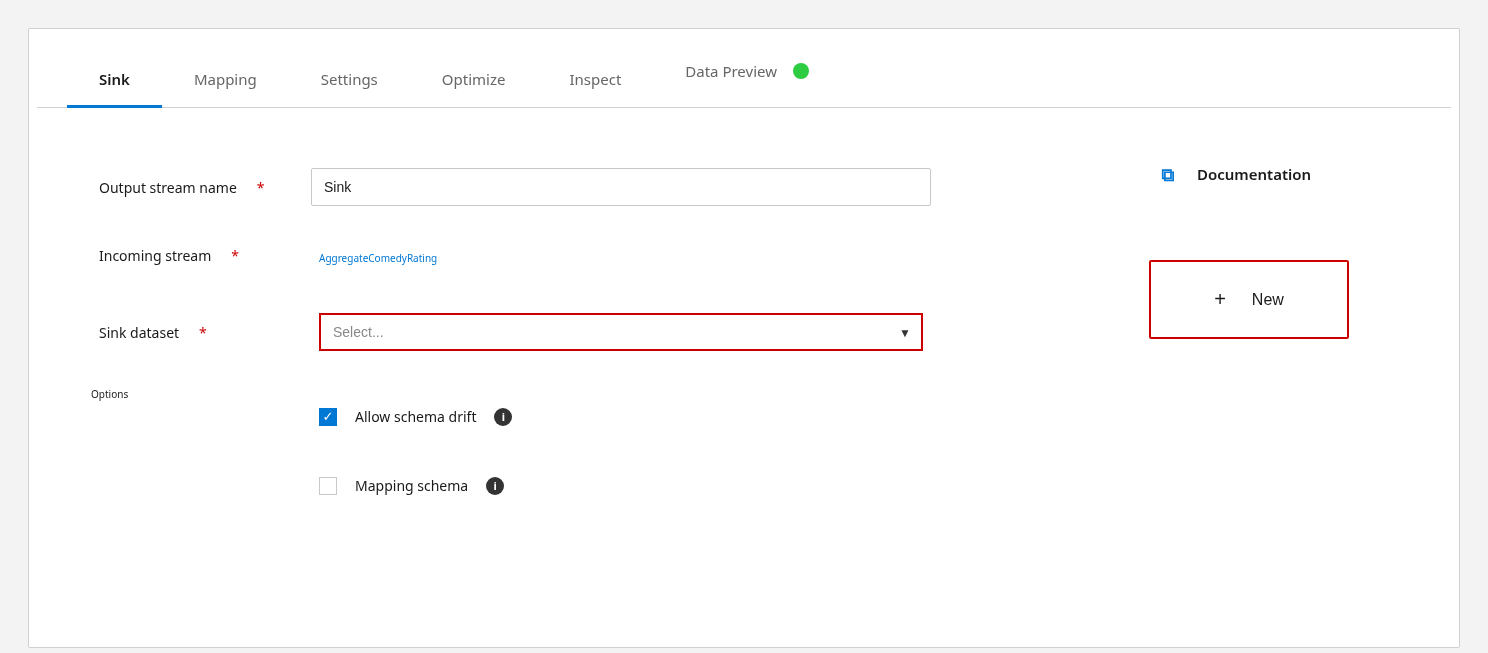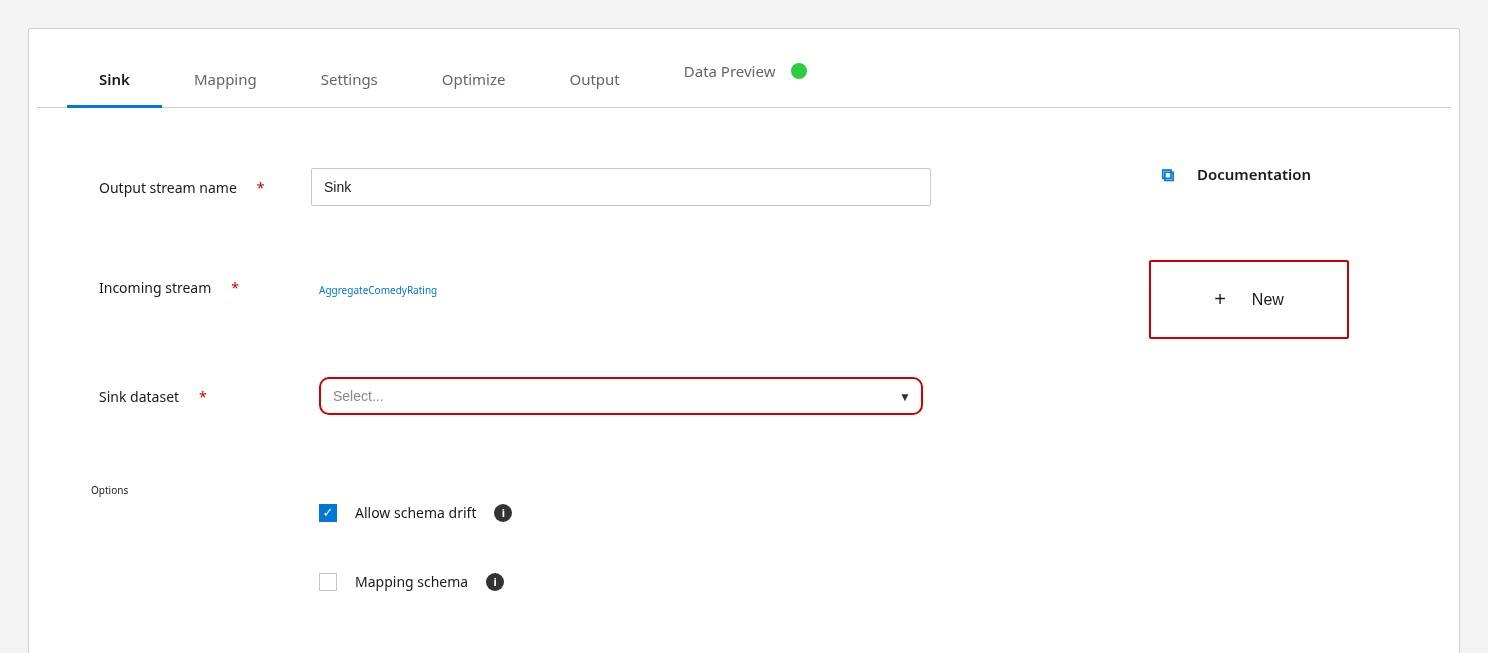--- a/index.html
+++ b/index.html
@@ -60,21 +60,20 @@
       padding: 36px 30px;
       display: flex;
       gap: 40px;
     }
     .form-section {
       flex: 1;
     }
     .form-row {
       display: flex;
       align-items: center;
-      margin-bottom: 32px;
       gap: 0;
     }
     .form-label {
       width: 220px;
       font-size: 14px;
       color: #1a1a1a;
       display: flex;
       align-items: center;
       gap: 4px;
       flex-shrink: 0;
@@ -106,21 +105,21 @@
     }
     .select-wrapper {
       position: relative;
       max-width: 620px;
       width: 100%;
     }
     .select-dropdown {
       width: 100%;
       height: 38px;
       border: 2px solid #c00;
-      border-radius: 10px;
+      border-radius: 0;
       padding: 0 40px 0 12px;
       font-size: 14px;
       color: #888;
       appearance: none;
       background: #fff;
       cursor: pointer;
       outline: none;
     }
     .select-arrow {
       position: absolute;
@@ -255,21 +254,21 @@
     <div class="tab">
       <span>Mapping</span>
     </div>
     <div class="tab">
       <span>Settings</span>
     </div>
     <div class="tab">
       <span>Optimize</span>
     </div>
     <div class="tab">
-      <span>Output</span>
+      <span>Inspect</span>
     </div>
     <div class="tab tab-data-preview">
       <span>Data Preview</span>
       <span class="dot-green"></span>
     </div>
   </div>
 
   <div class="content">
     <div class="form-section">
 

